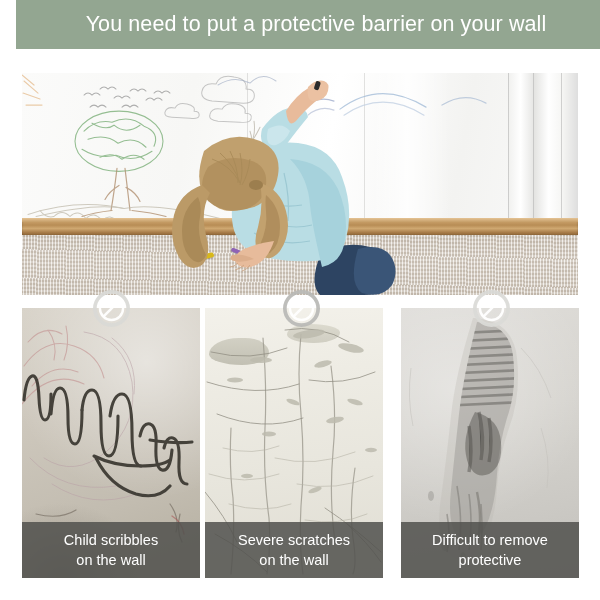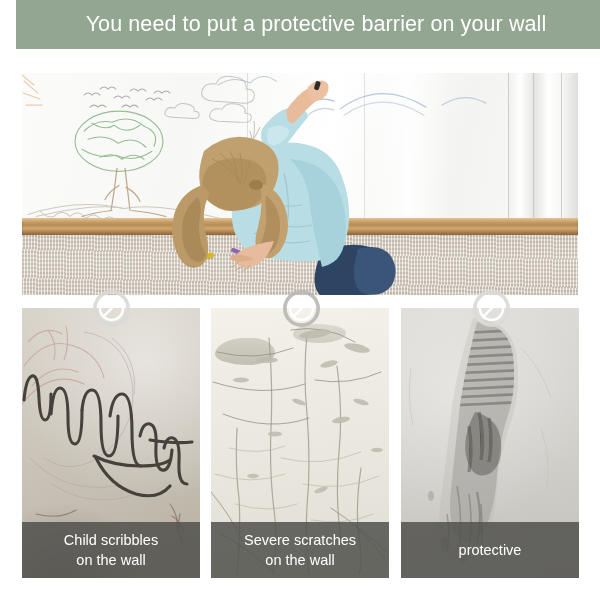--- a/index.html
+++ b/index.html
@@ -95,21 +95,21 @@
     z-index:9;
   }
   .no-icon svg{ display:block; width:37px; height:37px; }
 
   
   .panel{
     position:absolute; top:308px; height:270px; width:178px;
     overflow:hidden;
   }
   .panel.p1{ left:22px; }
-  .panel.p2{ left:211px; }
+  .panel.p2{ left:205px; }
   .panel.p3{ left:401px; }
 
   .panel-art{ position:absolute; left:0; top:0; width:100%; height:100%; }
 
   
   .art-scribble{
     background:
       radial-gradient(circle at 70% 20%, rgba(255,255,255,.5) 0%, rgba(255,255,255,0) 55%),
       linear-gradient(160deg,#d8d3c9 0%,#cdc7bc 35%,#c2bcb0 70%,#b4ae9f 100%);
   }
@@ -503,17 +503,18 @@
         </g>
 
         <g stroke="#c4c2bd" stroke-width=".8" fill="none" opacity=".7">
           <path d="M120 40 q20 20 30 50"></path>
           <path d="M140 120 q10 30 6 60"></path>
           <path d="M10 60 q-4 30 2 58"></path>
         </g>
       </svg>
     </div>
     <div class="caption">
+      <span>Difficult to remove</span>
       <span>protective</span>
     </div>
   </div>
 
 </div>
 
 </body></html>

